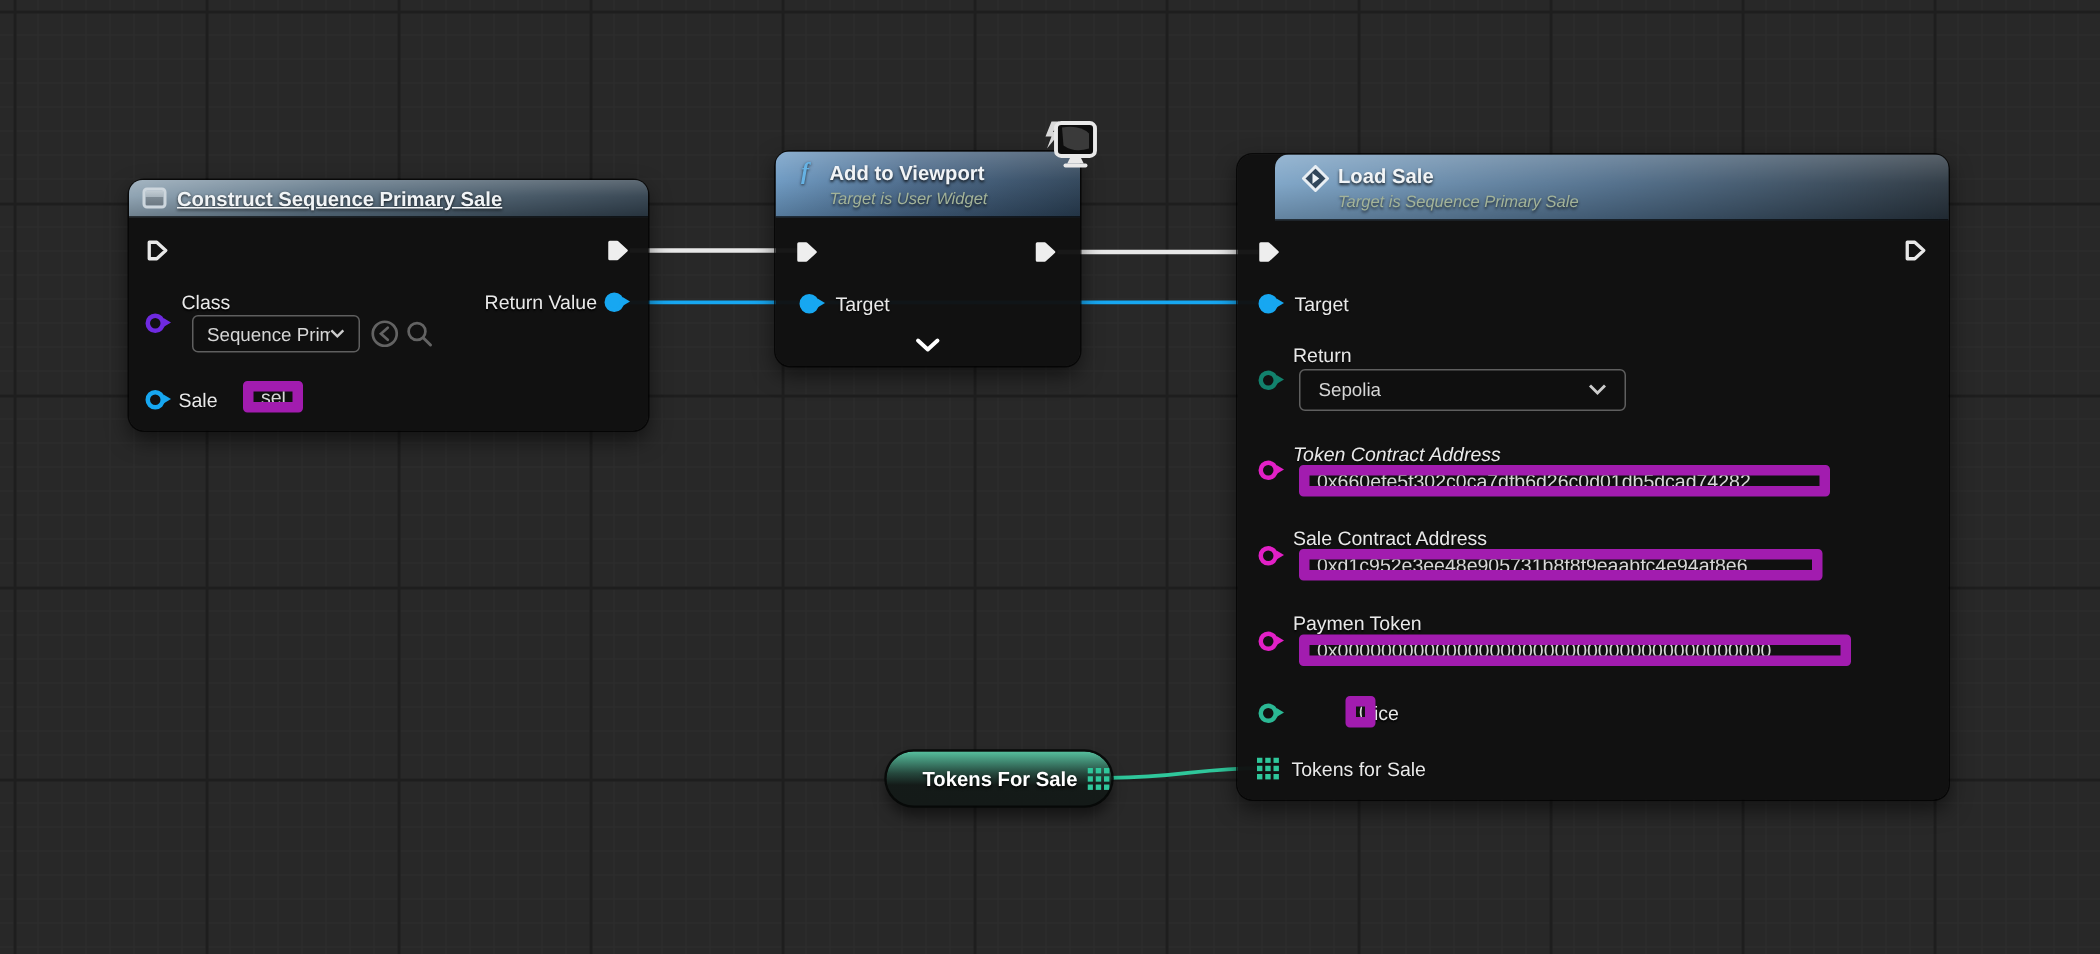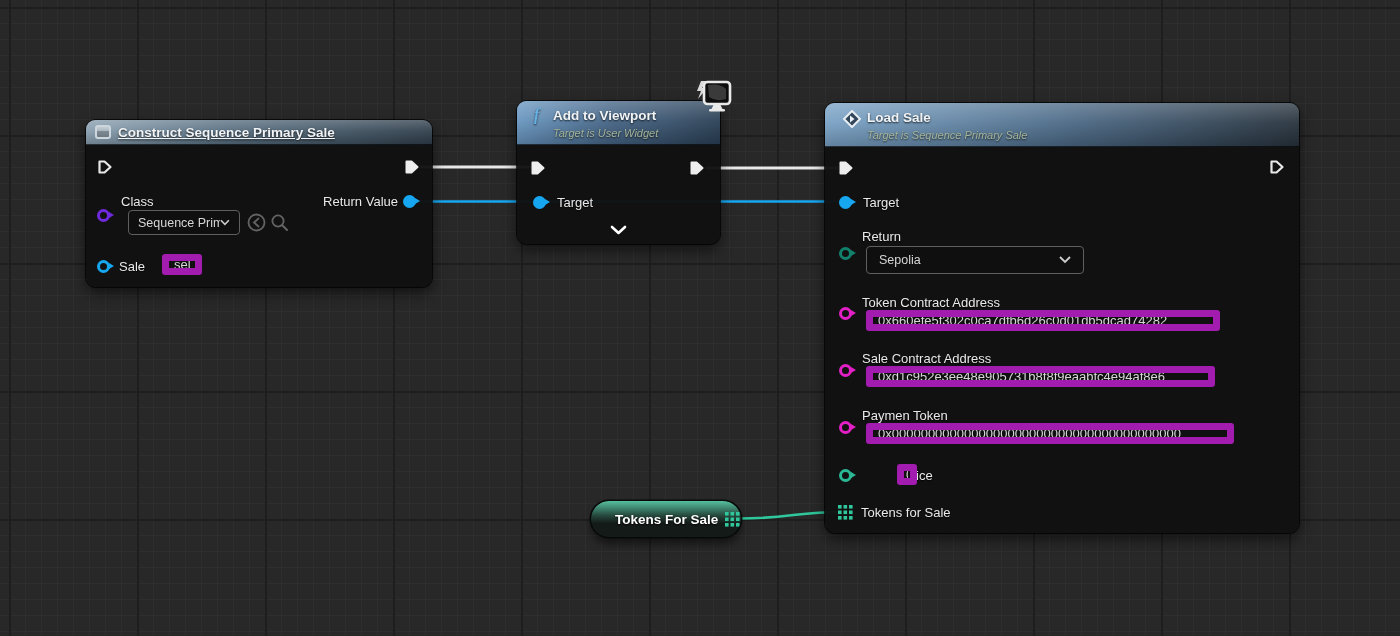--- a/index.html
+++ b/index.html
@@ -22,21 +22,21 @@
     background:rgba(17,17,17,0.97);
     border-radius:10px;
     box-shadow:0 0 0 1px rgba(0,0,0,0.75), 0 6px 14px rgba(0,0,0,0.55);
   }
   .node-header{
     position:relative;border-radius:9px 9px 0 0;overflow:hidden;
     border-bottom:1px solid rgba(0,0,0,0.7);
   }
   .hdr-construct{height:25px;background:linear-gradient(100deg,#8ba0b0 0%,#5a7183 38%,#303f4c 100%);}
   .hdr-viewport{height:44px;background:linear-gradient(100deg,#6b99c3 0%,#476687 45%,#2a3f54 100%);}
-  .hdr-loadsale{height:44px;background:linear-gradient(100deg,#7ba3c6 0%,#4d6b88 50%,#27323c 100%);}
+  .hdr-loadsale{height:44px;background:linear-gradient(100deg,#7ba3c6 0%,#4d6b88 50%,#27323c 100%);margin-left:25px;}
   .node-header::before{
     content:"";position:absolute;inset:0;
     background:linear-gradient(180deg,rgba(255,255,255,0.22) 0%,rgba(255,255,255,0.05) 45%,rgba(0,0,0,0.18) 100%);
   }
   .node-title{
     position:absolute;font-size:13.5px;font-weight:bold;color:#f1f4f6;
     text-shadow:0 1px 2px rgba(0,0,0,0.8);white-space:nowrap;line-height:14px;
   }
   .node-subtitle{
     position:absolute;font-size:11px;font-style:italic;color:#a3b399;
@@ -184,21 +184,21 @@
 
     <span class="lbl" style="left:37px;top:127px;">Return</span>
     <span class="pin" style="left:14px;top:143.5px;color:#12816c;"></span>
     <div class="dropdown" style="left:41px;top:143px;width:218px;height:28px;padding:0 12px;">
       <span class="dd-text">Sepolia</span>
       <svg width="12" height="8" viewBox="0 0 12 8">
         <polyline points="1,1 6,6 11,1" fill="none" stroke="#cccccc" stroke-width="1.9"></polyline>
       </svg>
     </div>
 
-    <span class="lbl" style="left:37px;top:192.5px;">Token Contract Address</span>
+    <span class="lbl" style="left:37px;top:192.5px;font-style:italic;">Token Contract Address</span>
     <span class="pin" style="left:14px;top:203.5px;color:#e220c6;"></span>
     <input class="field" style="left: 41px; top: 207px; width: 354px;" type="text" value="0x660efe5f302c0ca7dfb6d26c0d01db5dcad74282">
 
     <span class="lbl" style="left:37px;top:248.5px;">Sale Contract Address</span>
     <span class="pin" style="left:14px;top:260.5px;color:#e220c6;"></span>
     <input class="field" style="left: 41px; top: 263px; width: 349px;" type="text" value="0xd1c952e3ee48e905731b8f8f9eaabfc4e94af8e6">
 
     <span class="lbl" style="left:37px;top:305.5px;">Paymen Token</span>
     <span class="pin" style="left:14px;top:317.5px;color:#e220c6;"></span>
     <input class="field" style="left: 41px; top: 320px; width: 368px;" type="text" value="0x0000000000000000000000000000000000000000">

